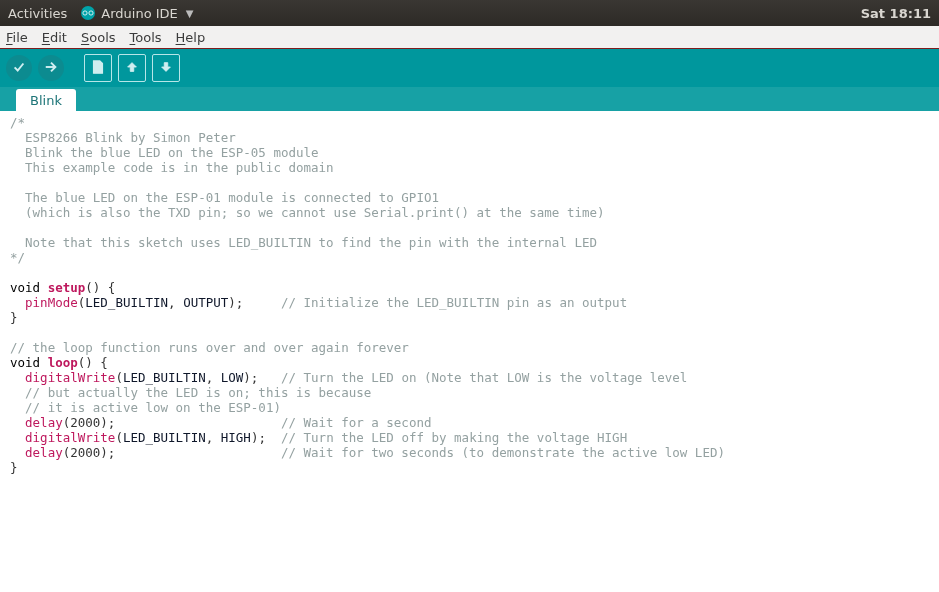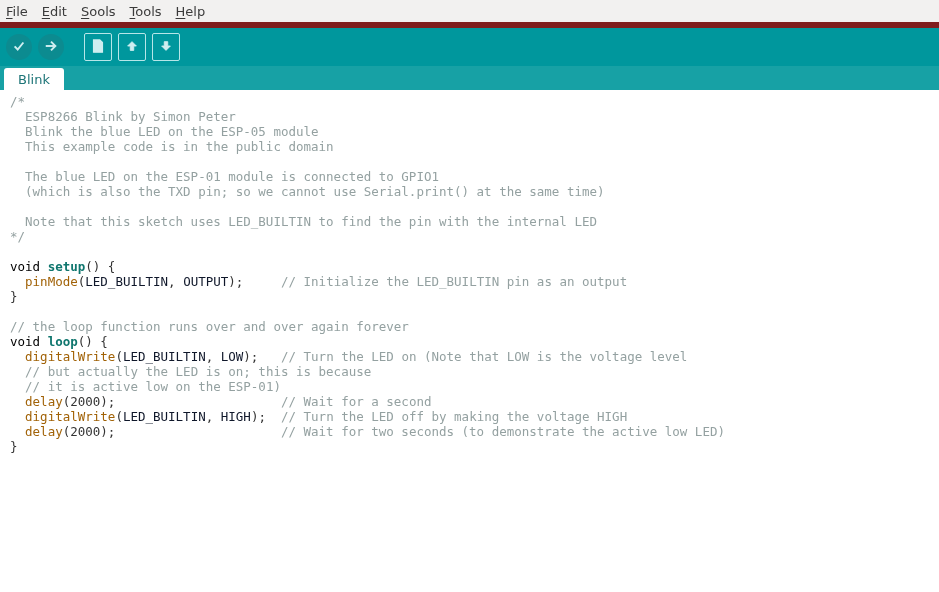--- a/index.html
+++ b/index.html
@@ -7,46 +7,64 @@
   
   .ubar{height:26px;background:linear-gradient(#3a3733,#2d2a26);color:#d9d6d0;display:flex;align-items:center;font-size:13px;padding:0 8px;position:relative;}
   .ubar .u-item{margin-right:14px;display:flex;align-items:center;gap:6px;}
   .ubar .u-right{margin-left:auto;font-weight:700;}
   .arduino-ico{width:14px;height:14px;border-radius:50%;background:#00a3a9;display:inline-flex;align-items:center;justify-content:center;}
   .arduino-ico svg{width:12px;height:8px;}
   .caret{font-size:10px;margin-left:2px;color:#bbb;}
   
   .titlebar{height:24px;background:#3e3b37;color:#eae7e1;display:flex;align-items:center;justify-content:flex-end;font-size:13px;font-weight:700;padding:0 10px;}
   
-  .menubar{height:22px;background:#f2f1f0;border-bottom:6px solid #7f1d1d;display:flex;align-items:center;padding:0 6px;font-size:13px;color:#3b3b3b;gap:14px;}
+  .menubar{height:22px;background:#f2f1f0;border-bottom:1px solid #7f1d1d;display:flex;align-items:center;padding:0 6px;font-size:13px;color:#3b3b3b;gap:14px;}
   .menubar span{cursor:default;}
   .mn-u{text-decoration:underline;text-underline-offset:2px;}
   
   .toolbar{height:38px;background:#00979d;display:flex;align-items:center;padding:0 6px;gap:6px;}
   .tb-btn-round{width:26px;height:26px;border-radius:50%;background:#0c8b90;display:flex;align-items:center;justify-content:center;cursor:pointer;}
   .tb-btn-round svg{width:14px;height:14px;fill:none;stroke:#cfeef0;stroke-width:2.2;}
   .tb-btn-sq{width:26px;height:26px;border:1.5px solid #b7e6e8;border-radius:2px;display:flex;align-items:center;justify-content:center;cursor:pointer;}
   .tb-btn-sq svg{width:14px;height:14px;fill:#cfeef0;stroke:#cfeef0;}
   .tb-gap{width:8px;}
   
-  .tabstrip{height:24px;background:#17a1a5;display:flex;align-items:flex-end;padding-left:4px;}
+  .tabstrip{height:24px;background:#17a1a5;display:flex;align-items:flex-end;padding-left:16px;}
   .tab{background:#fff;color:#1e7578;border-top-left-radius:3px;border-top-right-radius:3px;padding:4px 14px 3px 14px;font-size:13px;font-weight:500;margin-top:2px;}
   
   .editor{font-family:"DejaVu Sans Mono",Menlo,Consolas,monospace;font-size:12.5px;line-height:15px;color:#333;padding:4px 10px 20px 10px;white-space:pre;overflow:hidden;}
   .c-comment{color:#94a1a1;}
   .c-keyword{color:#000000;}
-  .c-type{color:#0f766e;font-weight:bold;}
-  .c-func{color:#a16207;}
+  .c-type{color:#be185d;font-weight:bold;}
+  .c-func{color:#be185d;}
   .c-const{color:#0f172a;}
   .c-punct{color:#333;}
 </style>
 </head>
 <body>
 <div class="desktop">
 
+  <div class="ubar">
+    <div class="u-item">
+        <span>Activities</span>
+      </div>
+    <div class="u-item">
+      <span class="arduino-ico">
+        <svg viewBox="0 0 24 12">
+            <g fill="none" stroke="#fff" stroke-width="1.6">
+              <circle cx="6" cy="6" r="4.2"></circle>
+              <circle cx="18" cy="6" r="4.2"></circle>
+            </g>
+          </svg>
+      </span>
+      <span>Arduino IDE</span>
+      <span class="caret">▼</span>
+    </div>
+    <div class="u-right">Sat 18:11</div>
+  </div>
 
 
   <div class="menubar">
     <span><span class="mn-u">F</span><span>ile</span></span>
     <span><span class="mn-u">E</span><span>dit</span></span>
     <span><span class="mn-u">S</span><span>ools</span></span>
     <span><span class="mn-u">T</span><span>ools</span></span>
     <span><span class="mn-u">H</span><span>elp</span></span>
   </div>
 

